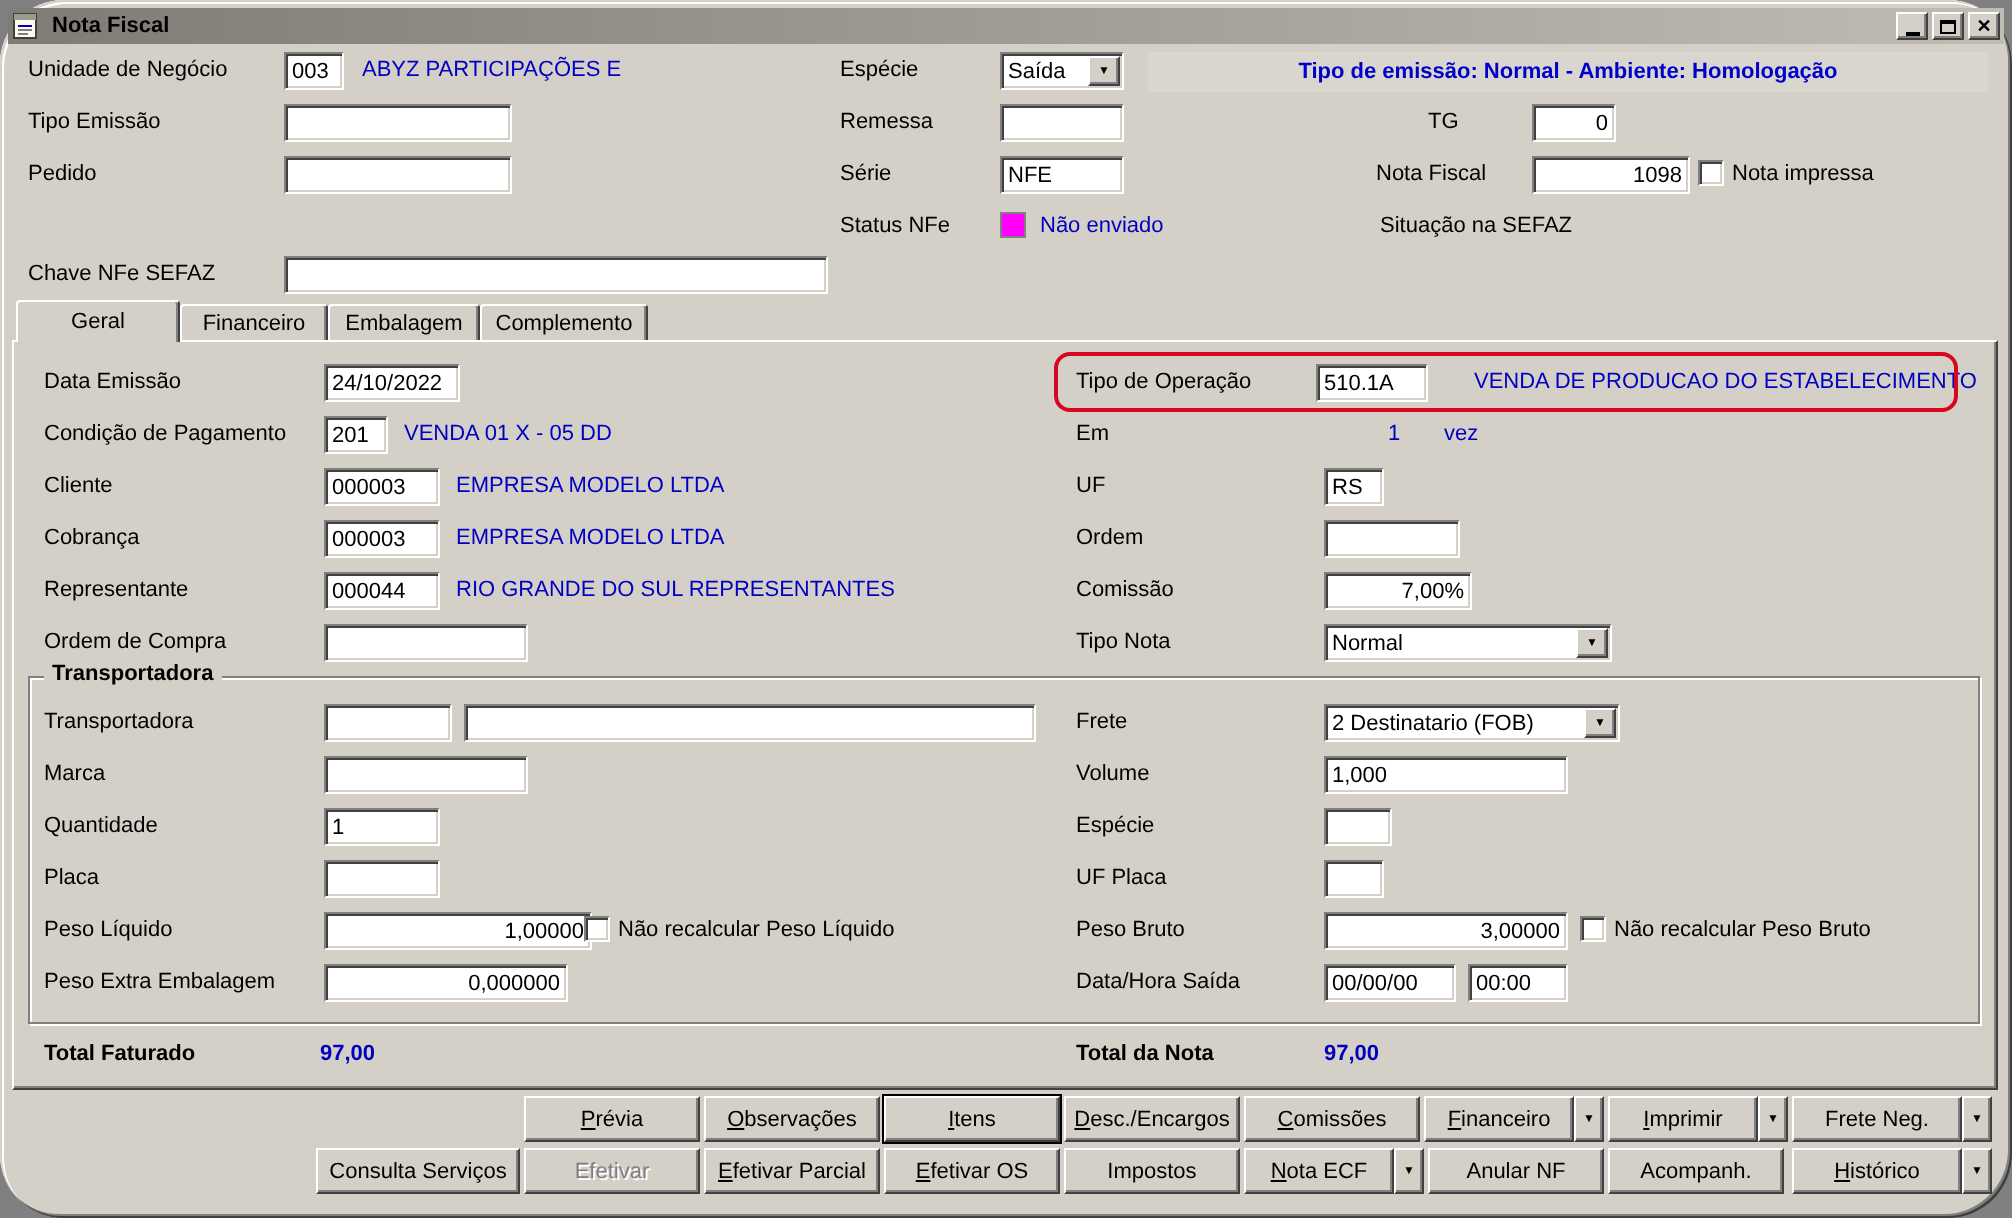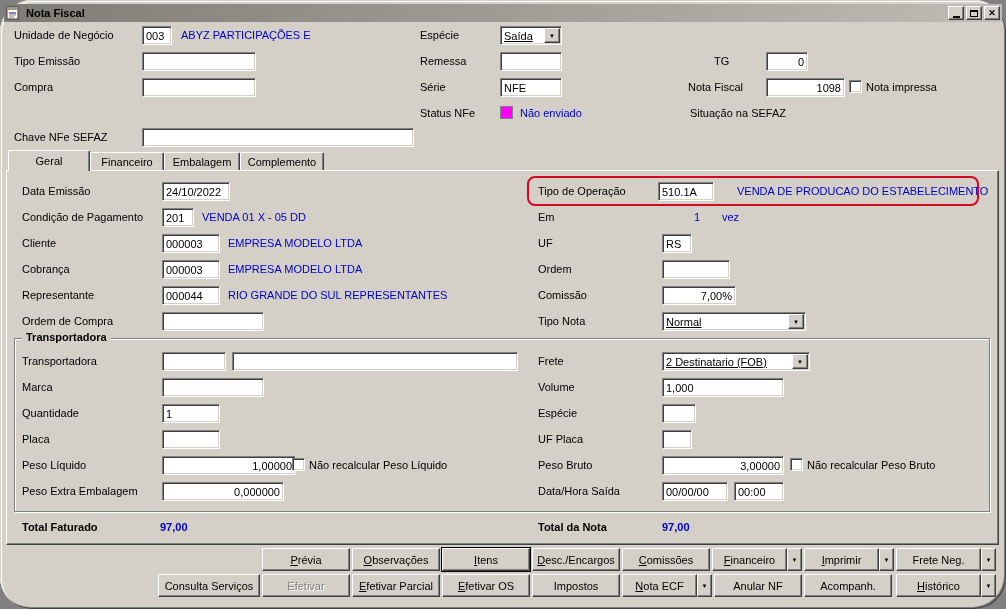--- a/index.html
+++ b/index.html
@@ -16,21 +16,21 @@
   .max-glyph { width:8px; height:7px; border:1px solid #000; border-top-width:2px; }
   .close-glyph { font-size:9px; font-weight:bold; line-height:1; }
   .lbl { position:absolute; white-space:nowrap; color:#000; }
   .blue { color:#0000c0; }
   .bold { font-weight:bold; }
   .field { position:absolute; height:19px; background:#fff; border:1px solid #808080; border-bottom-color:#fff; border-right-color:#fff;
     box-shadow: inset 1px 1px 0 #404040, inset -1px -1px 0 #d4d0c8; font:11px "Liberation Sans",sans-serif; padding:0 3px; color:#000; outline:none; }
   .ta-r { text-align:right; }
   .combo { position:absolute; height:19px; background:#fff; border:1px solid #808080; border-bottom-color:#fff; border-right-color:#fff;
     box-shadow: inset 1px 1px 0 #404040, inset -1px -1px 0 #d4d0c8; display:flex; align-items:center; }
-  .combo-text { flex:1; padding:0 3px; white-space:nowrap; overflow:hidden; color:#000;text-decoration:underline; }
+  .combo-text { flex:1; padding:0 3px; white-space:nowrap; overflow:hidden; color:#000; }
   .combo-btn { width:16px; height:15px; margin:1px 1px 1px 0; background:#d4d0c8; border:1px solid #404040; border-top-color:#fff; border-left-color:#fff;
     box-shadow: inset -1px -1px 0 #808080; display:flex; align-items:center; justify-content:center; font-size:6px; color:#000; flex:none; }
   .checkbox { position:absolute; width:13px; height:13px; background:#fff; border:1px solid #808080; border-bottom-color:#fff; border-right-color:#fff;
     box-shadow: inset 1px 1px 0 #404040, inset -1px -1px 0 #d4d0c8; }
   .banner { position:absolute; left:574px; top:26px; width:420px; height:20px; background:#d9d6cf;
     display:flex; align-items:center; justify-content:center; font-weight:bold; color:#0000c8; white-space:nowrap; }
   .status-square { position:absolute; left:500px; top:106px; width:13px; height:13px; background:#ff00ff; border:1px solid #808080; }
   .tab { position:absolute; background:#d4d0c8; border:1px solid #404040; border-top-color:#fff; border-left-color:#fff; border-bottom:none;
     box-shadow: inset -1px 0 0 #808080; display:flex; align-items:center; justify-content:center; border-radius:2px 2px 0 0; color:#000; }
   .panel { position:absolute; left:6px; top:170px; width:993px; height:375px; background:#d4d0c8;
@@ -79,31 +79,32 @@
   <span class="lbl" style="left:14px;top:29px">Unidade de Negócio</span>
   <input class="field" style="left: 142px; top: 26px; width: 30px;" value="003">
   <span class="lbl blue" style="left:181px;top:29px">ABYZ PARTICIPAÇÕES E</span>
 
   <span class="lbl" style="left:420px;top:29px">Espécie</span>
   <div class="combo" style="left:500px;top:26px;width:62px">
     <span class="combo-text">Saída</span>
     <span class="combo-btn">▼</span>
   </div>
 
+  <div class="banner">Tipo de emissão: Normal - Ambiente: Homologação</div>
 
   <span class="lbl" style="left:14px;top:55px">Tipo Emissão</span>
   <input class="field" style="left: 142px; top: 52px; width: 114px;" value="">
 
   <span class="lbl" style="left:420px;top:55px">Remessa</span>
   <input class="field" style="left: 500px; top: 52px; width: 62px;" value="">
 
   <span class="lbl" style="left:714px;top:55px">TG</span>
   <input class="field ta-r" style="left: 766px; top: 52px; width: 42px;" value="0">
 
-  <span class="lbl" style="left:14px;top:81px">Compra</span>
+  <span class="lbl" style="left:14px;top:81px">Pedido</span>
   <input class="field" style="left: 142px; top: 78px; width: 114px;" value="">
 
   <span class="lbl" style="left:420px;top:81px">Série</span>
   <input class="field" style="left: 500px; top: 78px; width: 62px;" value="NFE">
 
   <span class="lbl" style="left:688px;top:81px">Nota Fiscal</span>
   <input class="field ta-r" style="left: 766px; top: 78px; width: 79px;" value="1098">
   <span class="checkbox" style="left:849px;top:80px"></span>
   <span class="lbl" style="left:866px;top:81px">Nota impressa</span>
 

